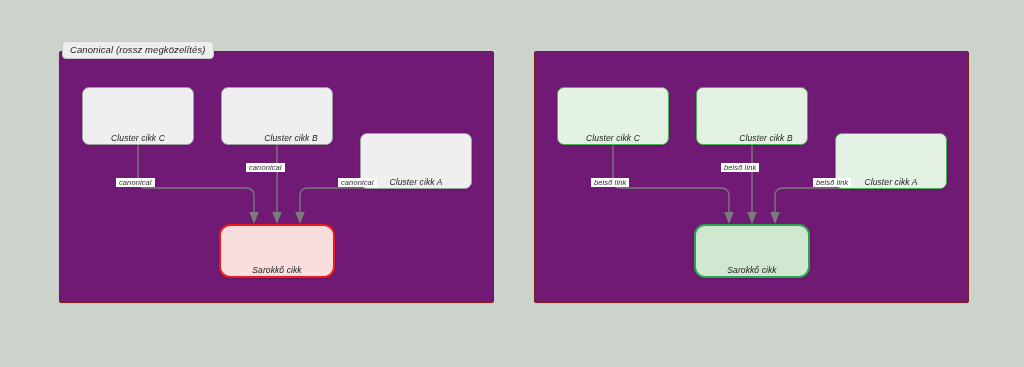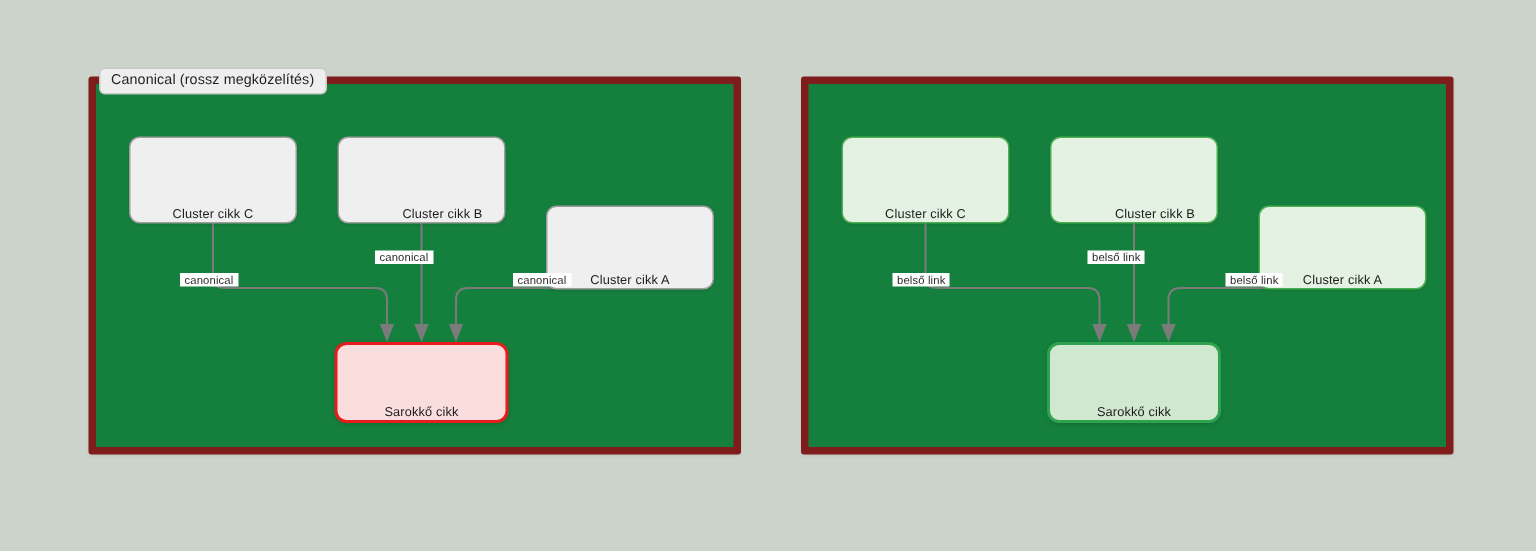--- a/index.html
+++ b/index.html
@@ -15,25 +15,26 @@
   }
   .canvas {
     position: relative;
     width: 1024px;
     height: 367px;
   }
 
   
   .panel {
     position: absolute;
-    background: #15803d;
-    border: 5px solid #7f1d1d;
+    background: #701a75;
+    border: 1px solid #7f1d1d;
     border-radius: 2px;
     box-sizing: border-box;
     box-shadow: 0 1px 2px rgba(0,0,0,0.06);
+    font-style: italic;
   }
   .panel-left  { left: 59px;  top: 51px; width: 435px; height: 252px; }
   .panel-right { left: 534px; top: 51px; width: 435px; height: 252px; }
 
   
   .panel-tab {
     position: absolute;
     top: -11px;
     left: 2px;
     background: #eeeeee;
@@ -81,21 +82,21 @@
     background: #cfe8cf;
     border: 2.4px solid #2fa24f;
     border-radius: 8px;
     box-shadow: 0 1px 3px rgba(0,0,0,0.12);
   }
 
   
   .n-c { left: 22px;  top: 35px; width: 112px; height: 58px; }
   .n-b { left: 161px; top: 35px; width: 112px; height: 58px; padding-left: 28px; }
   .n-a { left: 300px; top: 35px; width: 112px; height: 56px; margin-top: 46px; }
-  .n-corner { left: 159px; top: 172px; width: 116px; height: 54px; }
+  .n-corner { left: 159px; top: 172px; width: 116px; height: 54px; border-radius: 11px; }
 
   
   .edges {
     position: absolute;
     left: 0; top: 0;
     width: 435px;
     height: 252px;
     overflow: visible;
     pointer-events: none;
   }

